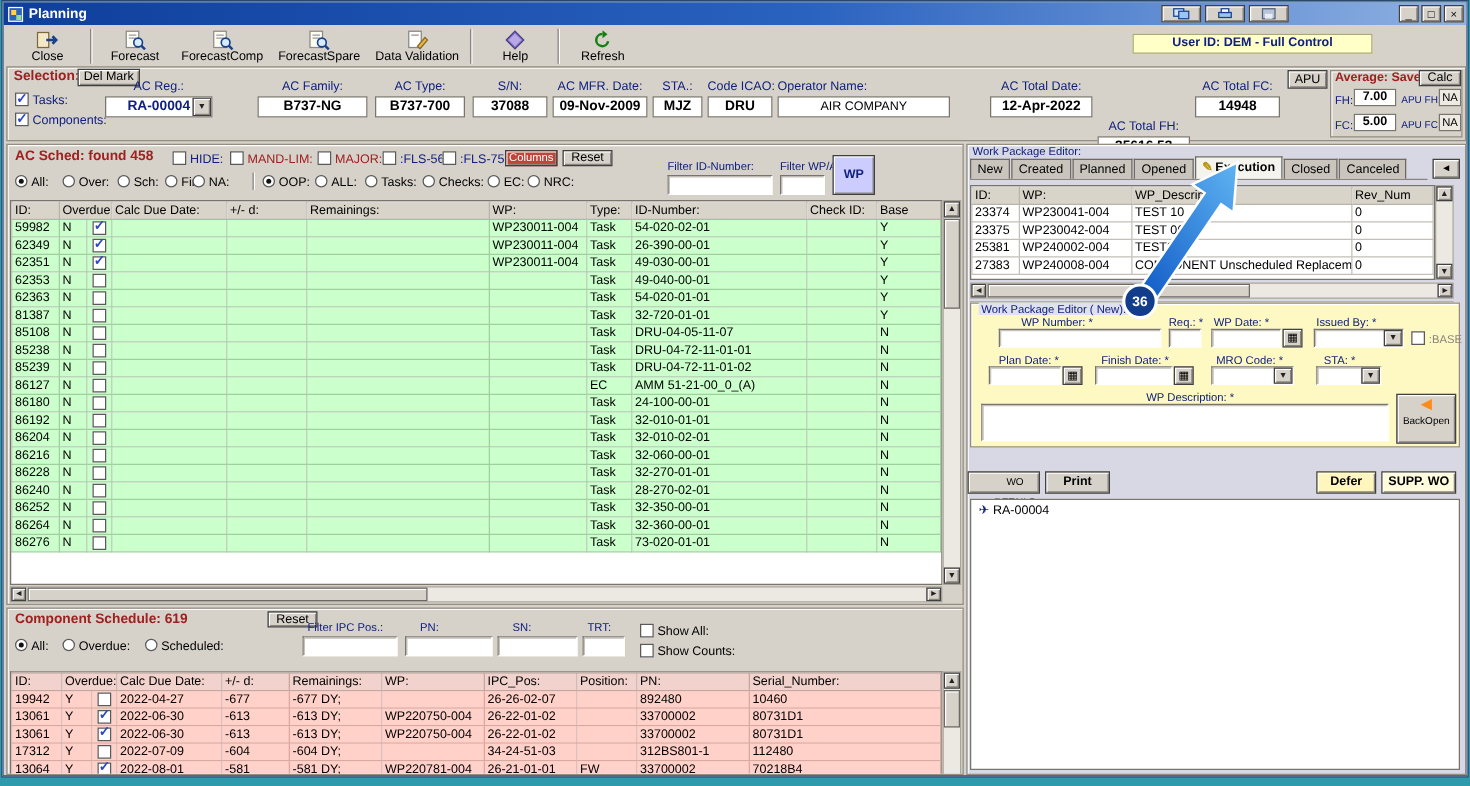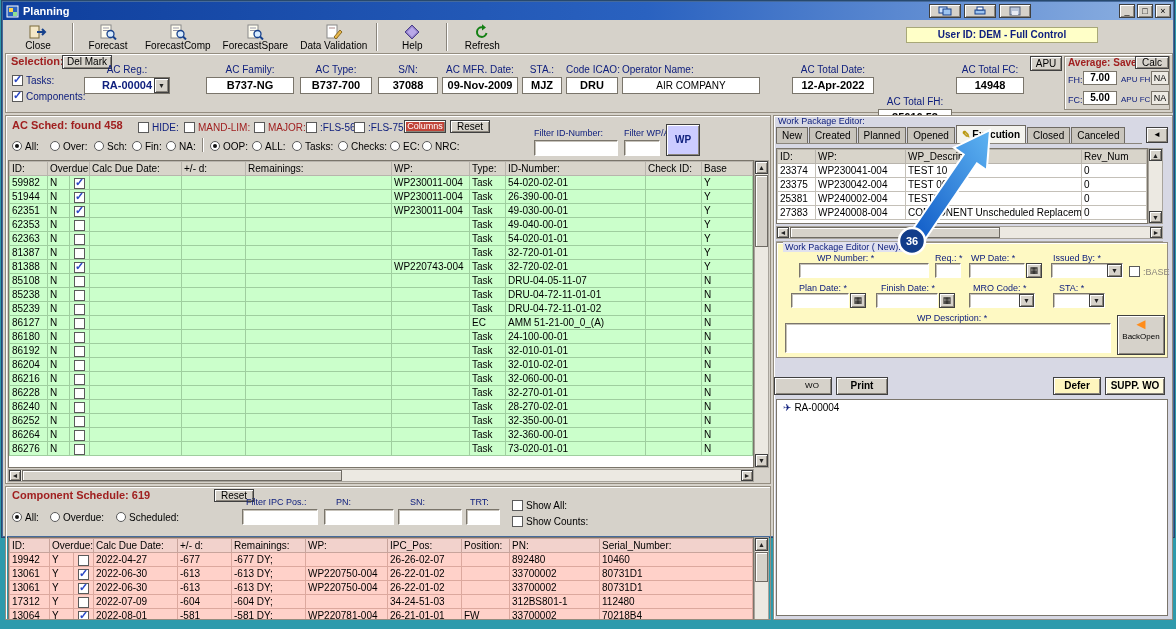--- a/index.html
+++ b/index.html
@@ -1,19 +1,19 @@
 <!DOCTYPE html>
 <html><head>
 <meta charset="utf-8">
 <style>
   * { margin:0; padding:0; box-sizing:border-box; }
   html,body { width:1176px; height:629px; overflow:hidden; }
   body { background:#2E9AAC; font-family:"Liberation Sans",sans-serif; font-size:11px; position:relative; color:#000; }
 
-  #app { position:absolute; left:2px; top:1px; width:1172px; height:536px; background:#D6D2CA;
+  #app { position:absolute; left:2px; top:1px; width:1172px; height:620px; background:#D6D2CA;
          border:1px solid #456A9C; box-shadow:0 0 0 1px #27496E; }
 
   
   .titlebar { position:absolute; left:0; top:0; right:0; height:18px;
     background:linear-gradient(90deg,#0E3E9C 0%,#2A62C0 55%,#8FB2E2 100%);
     display:flex; align-items:center; padding:0 3px; color:#fff; }
   .titlebar .ttl { font-weight:bold; font-size:11px; margin-left:4px; }
   .winbtns { position:absolute; right:2px; top:2px; display:flex; gap:2px; }
   .winbtn { width:16px; height:14px; background:#D6D2CA; border:1px solid #404040;
     box-shadow:inset 1px 1px 0 #fff, inset -1px -1px 0 #8A857C;
@@ -283,21 +283,21 @@
     <div class="chk-item" style="left:248px; top:5px;"><span class="cb"></span><span class="nl" style="color:#A02020;">MAJOR:</span></div>
     <div class="chk-item" style="left:300px; top:5px;"><span class="cb"></span><span class="nl">:FLS-56</span></div>
     <div class="chk-item" style="left:348px; top:5px;"><span class="cb"></span><span class="nl">:FLS-75</span></div>
     <div class="btn" style="left:398px; top:4px; width:42px; height:13px; line-height:11px; background:#C04438; color:#fff; font-size:9px;">Columns</div>
     <div class="btn" style="left:444px; top:4px; width:40px; height:13px; line-height:11px;">Reset</div>
 
     <div class="chk-item" style="left:6px; top:24px;"><span class="rd on"></span><span style="font-size:10px;">All:</span></div>
     <div class="chk-item" style="left:44px; top:24px;"><span class="rd"></span><span style="font-size:10px;">Over:</span></div>
     <div class="chk-item" style="left:88px; top:24px;"><span class="rd"></span><span style="font-size:10px;text-align:right;">Sch:</span></div>
     <div class="chk-item" style="left:126px; top:24px;"><span class="rd"></span><span style="font-size:10px;">Fin:</span></div>
-    <div class="chk-item" style="left:160px; top:24px;text-align:center;"><span class="rd"></span><span style="font-size:10px;">NA:</span></div>
+    <div class="chk-item" style="left:148px; top:24px;text-align:center;"><span class="rd"></span><span style="font-size:10px;">NA:</span></div>
     <div style="position:absolute; left:196px; top:22px; height:14px; border-left:1px solid #8A857C; border-right:1px solid #fff;"></div>
     <div class="chk-item" style="left:204px; top:24px;"><span class="rd on"></span><span style="font-size:10px;">OOP:</span></div>
     <div class="chk-item" style="left:246px; top:24px;"><span class="rd"></span><span style="font-size:10px;">ALL:</span></div>
     <div class="chk-item" style="left:286px; top:24px;"><span class="rd"></span><span style="font-size:10px;">Tasks:</span></div>
     <div class="chk-item" style="left:332px; top:24px;"><span class="rd"></span><span style="font-size:10px;">Checks:</span></div>
     <div class="chk-item" style="left:384px; top:24px;"><span class="rd"></span><span style="font-size:10px;">EC:</span></div>
     <div class="chk-item" style="left:416px; top:24px;"><span class="rd"></span><span style="font-size:10px;">NRC:</span></div>
 
     <span class="slabel" style="left:528px; top:12px;">Filter ID-Number:</span>
     <input class="inp" style="left: 528px; top: 24px; width: 84px; height: 16px;">
@@ -343,21 +343,21 @@
               <td></td>
               <td></td>
               <td></td>
               <td>WP230011-004</td>
               <td>Task</td>
               <td>54-020-02-01</td>
               <td></td>
               <td>Y</td>
             </tr>
             <tr>
-              <td>51944</td>
+              <td>62349</td>
               <td>N</td>
               <td class="cbc"><span class="cb on"></span></td>
               <td></td>
               <td></td>
               <td></td>
               <td>WP230011-004</td>
               <td>Task</td>
               <td>26-390-00-01</td>
               <td></td>
               <td>Y</td>
@@ -404,33 +404,20 @@
             <tr>
               <td>81387</td>
               <td>N</td>
               <td class="cbc"><span class="cb"></span></td>
               <td></td>
               <td></td>
               <td></td>
               <td></td>
               <td>Task</td>
               <td>32-720-01-01</td>
-              <td></td>
-              <td>Y</td>
-            </tr>
-            <tr>
-              <td>81388</td>
-              <td>N</td>
-              <td class="cbc"><span class="cb on"></span></td>
-              <td></td>
-              <td></td>
-              <td></td>
-              <td>WP220743-004</td>
-              <td>Task</td>
-              <td>32-720-02-01</td>
               <td></td>
               <td>Y</td>
             </tr>
             <tr>
               <td>85108</td>
               <td>N</td>
               <td class="cbc"><span class="cb"></span></td>
               <td></td>
               <td></td>
               <td></td>

